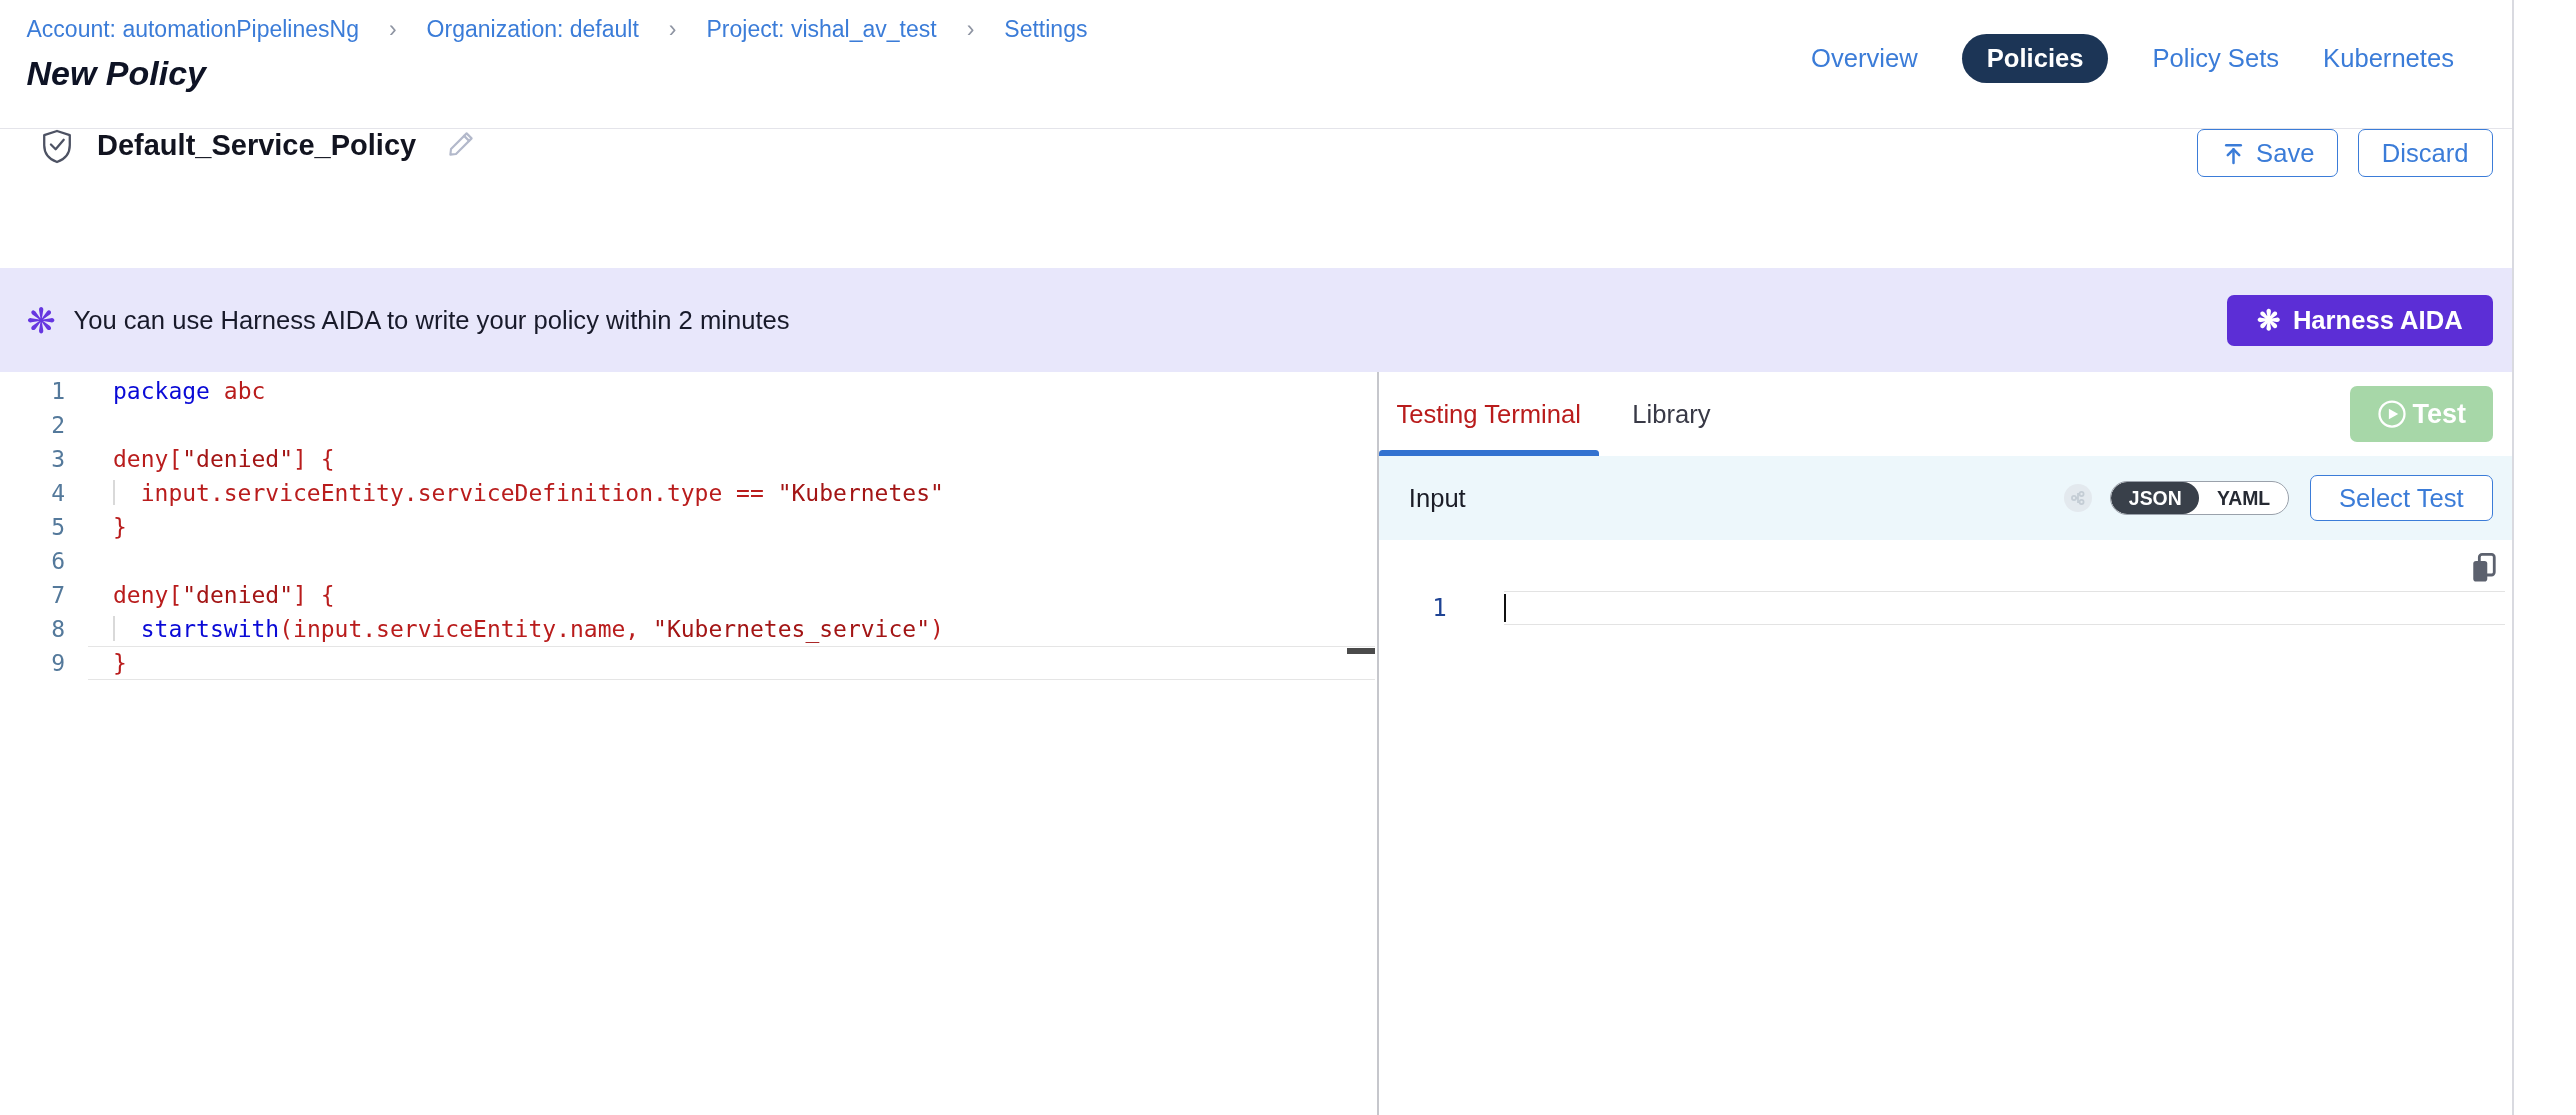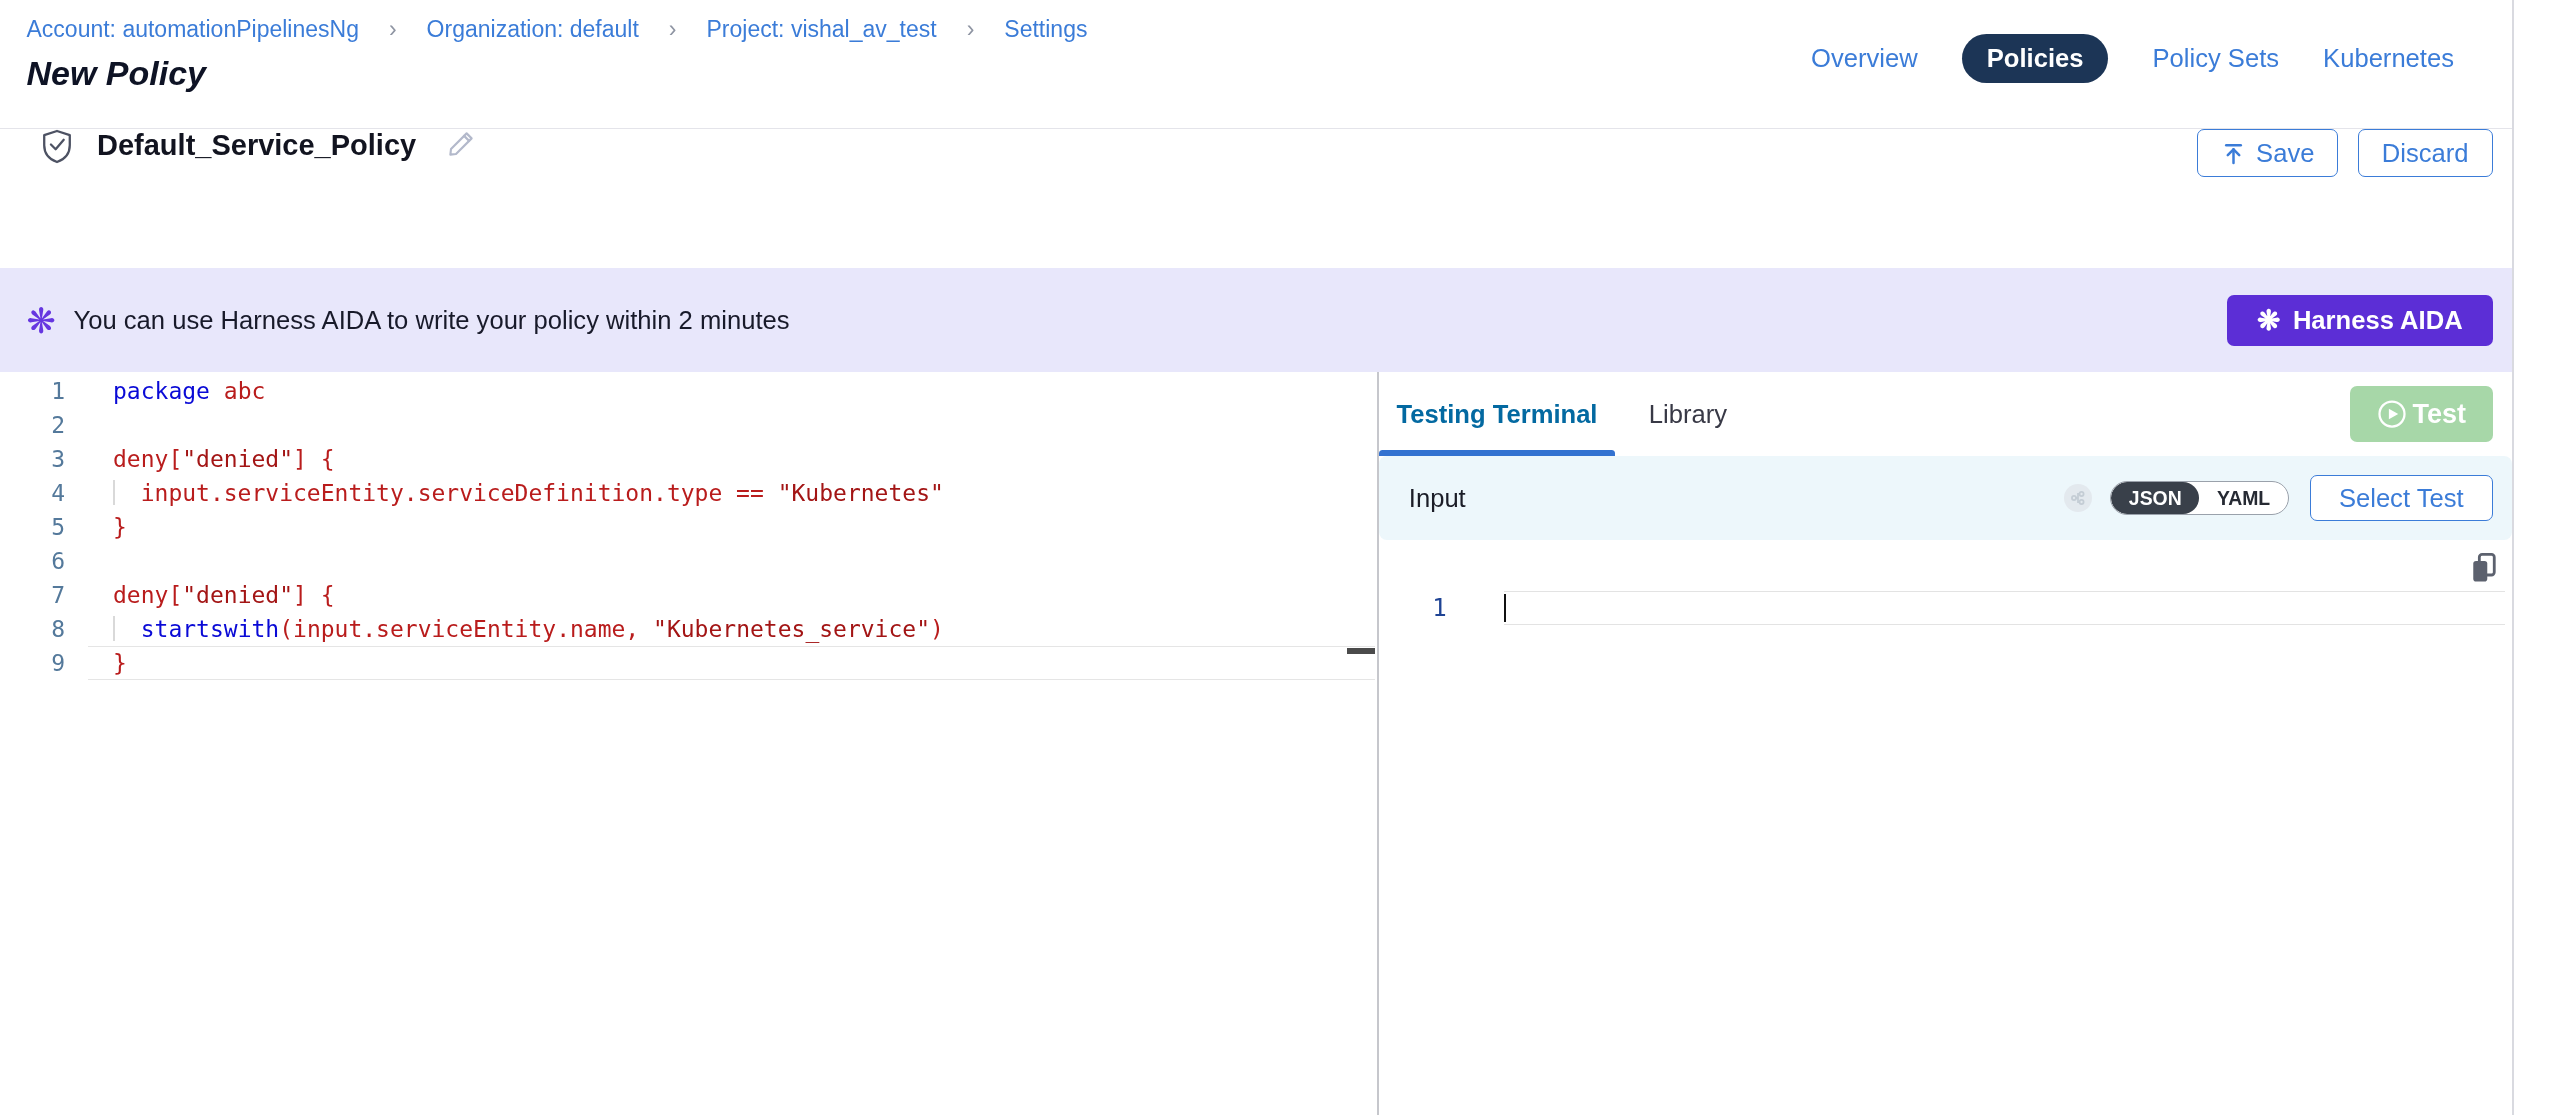--- a/index.html
+++ b/index.html
@@ -59,29 +59,29 @@
   .code-line.current::before { content:""; position:absolute; left:88px; right:1.8px; top:0; bottom:0;
                                border-top:1.8px solid #e5e5e5; border-bottom:1.8px solid #e5e5e5; }
   .overview-dash { position:absolute; right:1.8px; top:276px; width:28px; height:6.2px; background:#4b4b4b; }
 
   
   .terminal { flex:1; display:flex; flex-direction:column; }
   .t-tabs-row { height:84px; display:flex; align-items:stretch; background:#fff; }
   .t-tab { display:flex; align-items:center; padding:0 17.7px; font-size:25.6px; color:#383946;
            position:relative; cursor:pointer; white-space:nowrap; }
   .t-tab + .t-tab { margin-left:16px; }
-  .t-tab.active { font-weight:bold; color:#0369a1; }
+  .t-tab.active { font-weight:normal; color:#b91c1c; }
   .t-tab.active::after { content:""; position:absolute; left:0; right:0; bottom:0; height:6.2px;
                          background:#3372d0; border-radius:3.5px 3.5px 0 0; }
   .t-spacer { flex:1; }
   .test-btn { align-self:center; margin-right:19.4px; height:56px; display:flex; align-items:center;
               gap:6px; padding:0 26.5px; background:#a7d7a8; border:none; border-radius:7px;
               color:#fff; font-size:27px; font-weight:bold; font-family:inherit; cursor:default; }
 
-  .input-bar { height:84px; background:#edf7fb; display:flex; align-items:center; padding:0 19.4px 0 30px;border-radius:8px; }
+  .input-bar { height:84px; background:#edf7fb; display:flex; align-items:center; padding:0 19.4px 0 30px; }
   .input-label { font-size:25.6px; color:#1b1d27; }
   .bar-spacer { flex:1; }
   .faint-icon { width:28px; height:28px; border-radius:50%; background:#e3e9ee; margin-right:17.7px;
                 display:flex; align-items:center; justify-content:center; }
   .fmt-toggle { height:34px; border:1.8px solid #9aa1ab; border-radius:20px; background:#fff;
                 display:flex; align-items:stretch; overflow:hidden; margin-right:21px; }
   .fmt-seg { display:flex; align-items:center; padding:0 17.7px; font-size:19.4px; font-weight:bold;
              color:#262a33; cursor:pointer; }
   .fmt-seg.active { background:#39404a; color:#fff; border-radius:20px; }
   .select-input-btn { height:46px; padding:0 28px; border:1.8px solid #3b7cd8; border-radius:7px;

